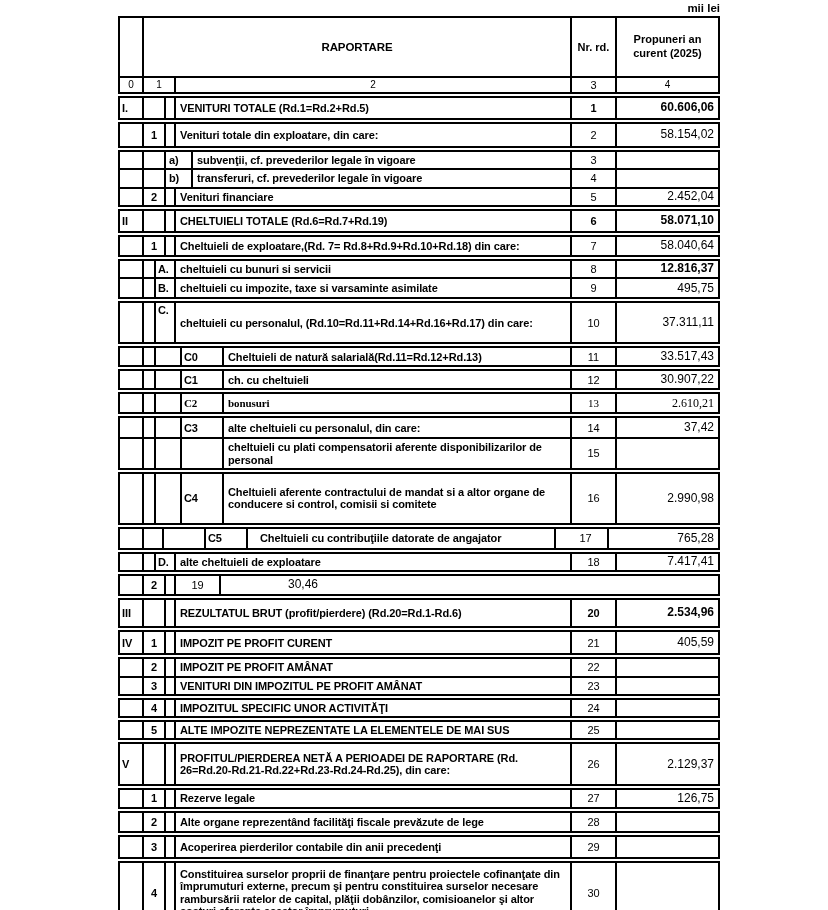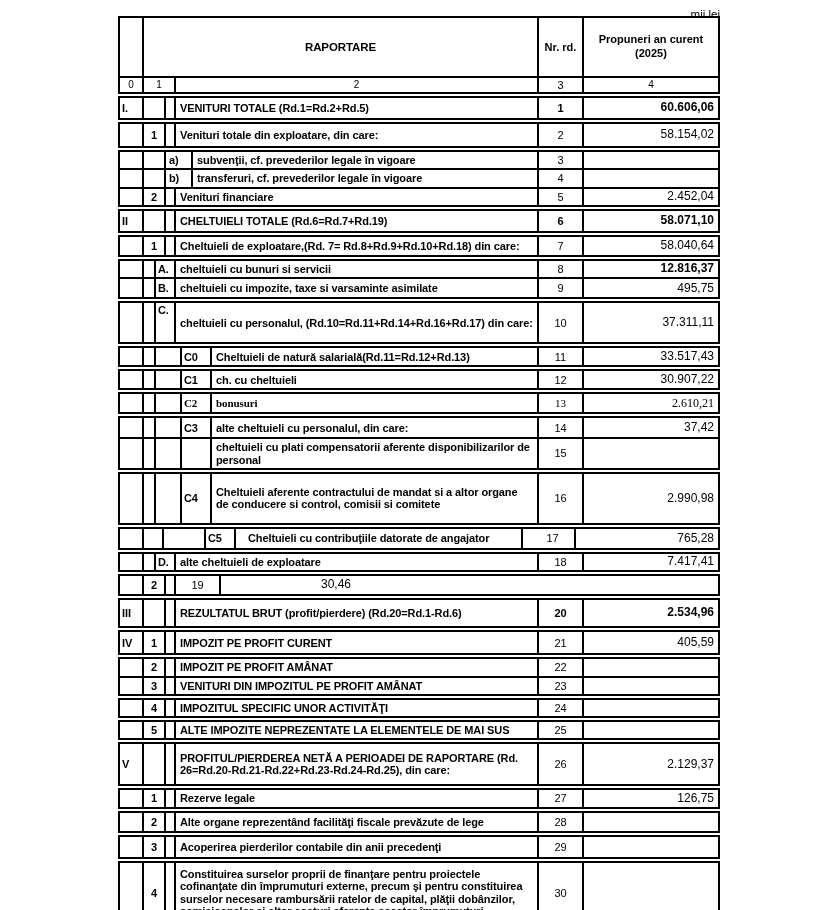--- a/index.html
+++ b/index.html
@@ -2,44 +2,44 @@
 <html><head>
 <meta charset="utf-8">
 <style>
   html,body{margin:0;padding:0;background:#fff;}
   body{
     width:828px;height:910px;position:relative;
     font-family:"Liberation Sans",sans-serif;color:#000;
   }
   .sheet{position:absolute;inset:0;background:#fff;}
   .unit-label{
-    position:absolute;top:8px;left:118px;width:602px;
-    text-align:right;font-weight:normal;font-size:11.5px;
+    position:absolute;top:2px;left:118px;width:602px;
+    text-align:right;font-weight:bold;font-size:11.5px;
   }
   .tbl{position:absolute;top:18px;left:118px;width:602px;}
   .row{
     display:flex;align-items:stretch;box-sizing:border-box;
     border:2px solid #000;margin-top:-2px;background:#fff;
     font-size:11px;font-weight:bold;line-height:1.12;letter-spacing:-0.1px;
   }
   .row.gap{margin-top:2px;}
   .cell{box-sizing:border-box;display:flex;align-items:center;overflow:hidden;}
   .c0{width:24px;flex:none;border-right:2px solid #000;padding-left:2px;}
   .c1{width:22px;flex:none;border-right:2px solid #000;justify-content:center;}
   .c1.narrow{width:12px;}
   .sliver{width:10px;flex:none;border-right:2px solid #000;}
   .sub{flex:none;border-right:2px solid #000;padding-left:3px;}
   .sub.ab{width:27px;}
   .sub.ad{width:20px;padding-left:2px;}
   .sub.top{align-items:flex-start;padding-top:1px;}
   .gut{width:24px;flex:none;}
-  .sub.box{width:32px;border-left:2px solid #000;padding-left:2px;}
+  .sub.box{width:44px;border-left:2px solid #000;padding-left:2px;}
   .txt{flex:1;border-right:2px solid #000;padding:2px 4px;}
   .nr{width:45px;flex:none;border-right:2px solid #000;justify-content:center;font-weight:normal;font-size:11px;letter-spacing:0;}
-  .val{width:134px;flex:none;justify-content:flex-end;padding-right:4px;font-weight:normal;font-size:12px;letter-spacing:0;}
+  .val{width:101px;flex:none;justify-content:flex-end;padding-right:4px;font-weight:normal;font-size:12px;letter-spacing:0;}
   .bold{font-weight:bold;}
   
   .hrow{min-height:62px;}
   .hrow .hind{flex:1;border-right:2px solid #000;justify-content:center;text-align:center;font-size:11.5px;}
   .hrow .hc0{width:24px;flex:none;border-right:2px solid #000;}
   .hrow .val{justify-content:center;text-align:center;font-weight:bold;font-size:11px;padding:2px 6px;line-height:1.25;}
   .hrow .nr{font-weight:bold;}
   .numrow{min-height:18px;font-size:10px;font-weight:normal;letter-spacing:0;}
   .numrow .c1m{width:32px;flex:none;border-right:2px solid #000;justify-content:center;}
   .numrow .txt{justify-content:center;padding:0;}

